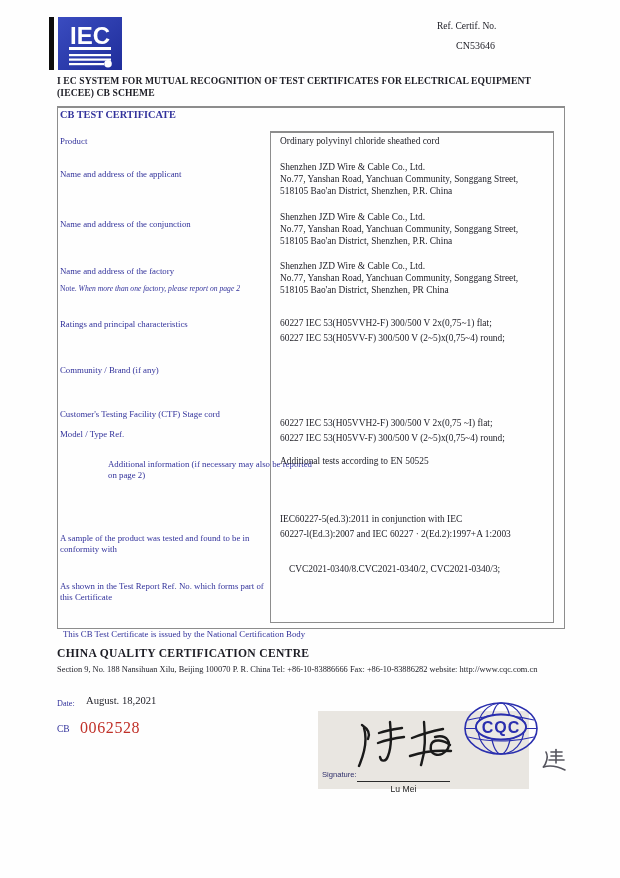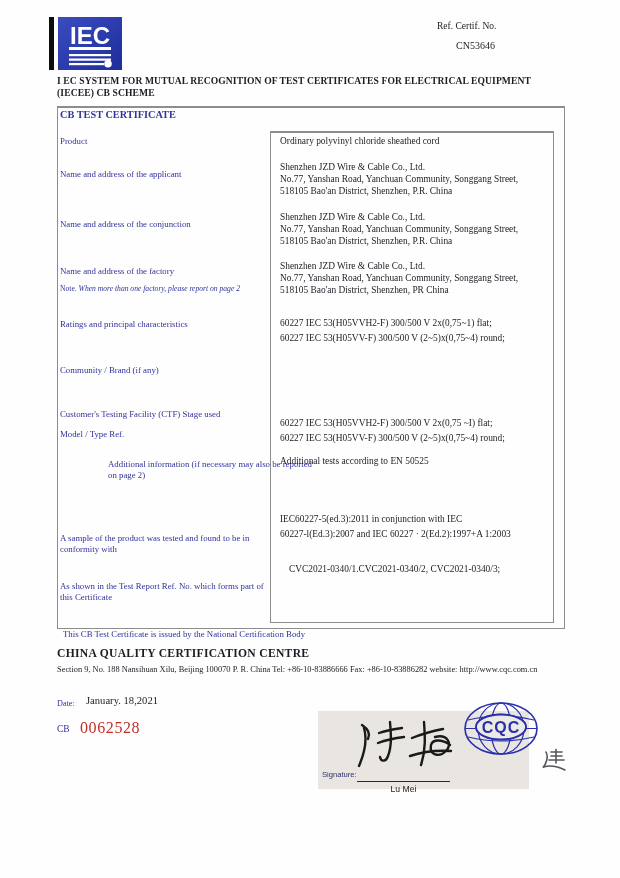--- a/index.html
+++ b/index.html
@@ -62,21 +62,21 @@
 
   <div class="abs" style="left:60px; top:109px; font-size:10.3px; font-weight:bold; color:#32329b;">CB TEST CERTIFICATE</div>
 
   <div class="lbl" style="top:136px;">Product</div>
   <div class="lbl" style="top:169px;">Name and address of the applicant</div>
   <div class="lbl" style="top:219px;">Name and address of the conjunction</div>
   <div class="lbl" style="top:266px;">Name and address of the factory</div>
   <div class="lbl note" style="top:283px;"><span>Note. </span><em>When more than one factory, please report on page 2</em></div>
   <div class="lbl" style="top:319px;">Ratings and principal characteristics</div>
   <div class="lbl" style="top:365px;">Community / Brand (if any)</div>
-  <div class="lbl" style="top:409px;">Customer's Testing Facility (CTF) Stage used</div>
+  <div class="lbl" style="top:409px;">Customer's Testing Facility (CTF) Stage cord</div>
   <div class="lbl" style="top:429px;">Model / Type Ref.</div>
   <div class="lbl" style="top:459px;margin-left:48px;">Additional information (if necessary may also be reported
 on page 2)</div>
   <div class="lbl" style="top:533px;">A sample of the product was tested and found to be in
 conformity with</div>
   <div class="lbl" style="top:581px;">As shown in the Test Report Ref. No. which forms part of
 this Certificate</div>
 
   <div class="val" style="top:135px;">Ordinary polyvinyl chloride sheathed cord</div>
   <div class="val" style="top:161px;">Shenzhen JZD Wire &amp; Cable Co., Ltd.
@@ -88,29 +88,29 @@
   <div class="val" style="top:260px;">Shenzhen JZD Wire &amp; Cable Co., Ltd.
 No.77, Yanshan Road, Yanchuan Community, Songgang Street,
 518105 Bao'an District, Shenzhen, PR China</div>
   <div class="val wide" style="top:316px;">60227 IEC 53(H05VVH2-F) 300/500 V 2x(0,75~1) flat;
 60227 IEC 53(H05VV-F) 300/500 V (2~5)x(0,75~4) round;</div>
   <div class="val wide" style="top:416px;">60227 IEC 53(H05VVH2-F) 300/500 V 2x(0,75 ~I) flat;
 60227 IEC 53(H05VV-F) 300/500 V (2~5)x(0,75~4) round;</div>
   <div class="val" style="top:455px;">Additional tests according to EN 50525</div>
   <div class="val" style="top:512px; line-height:14.5px;">IEC60227-5(ed.3):2011 in conjunction with IEC
 60227-l(Ed.3):2007 and IEC 60227 · 2(Ed.2):1997+A 1:2003</div>
-  <div class="val" style="top:563px; padding-left:9px;">CVC2021-0340/1.CVC2021-0340/2, CVC2021-0340/3;</div>
+  <div class="val" style="top:563px; padding-left:9px;">CVC2021-0340/8.CVC2021-0340/2, CVC2021-0340/3;</div>
 
   <div class="abs" style="left:63px; top:629px; font-size:8.8px; color:#32329b;">This CB Test Certificate is issued by the National Certification Body</div>
 
   <div class="abs" style="left:57px; top:647px; font-size:11.6px; font-weight:bold; letter-spacing:0.3px;">CHINA QUALITY CERTIFICATION CENTRE</div>
   <div class="abs" style="left:57px; top:665px; width:520px; font-size:8.4px;">Section 9, No. 188 Nansihuan Xilu, Beijing 100070 P. R. China Tel: +86-10-83886666 Fax: +86-10-83886282 website: http://www.cqc.com.cn</div>
 
   <div class="abs" style="left:57px; top:699px; font-size:8.2px; color:#32329b;">Date:</div>
-  <div class="abs" style="left:86px; top:695px; font-size:10.6px;">January. 18,2021</div>
+  <div class="abs" style="left:86px; top:695px; font-size:10.6px;">August. 18,2021</div>
 
   <div class="abs" style="left:57px; top:724px; font-size:9.5px; color:#32329b;">CB</div>
   <div class="abs" style="left:80px; top:719px; font-size:16px; color:#c03028; letter-spacing:0.6px;">0062528</div>
 
   <div class="abs" style="left:318px; top:711px; width:211px; height:78px; background:#e9e6e1;"></div>
 
   <div class="abs" style="left:352px; top:716px; width:108px; height:58px;">
     <svg width="108" height="58" viewBox="0 0 108 58" fill="none" stroke="#1a1a1a" stroke-width="2.4" stroke-linecap="round">
       <path d="M12,12 C15,22 13,36 7,50"></path>
       <path d="M10,9 C16,13 19,17 16,23"></path>

